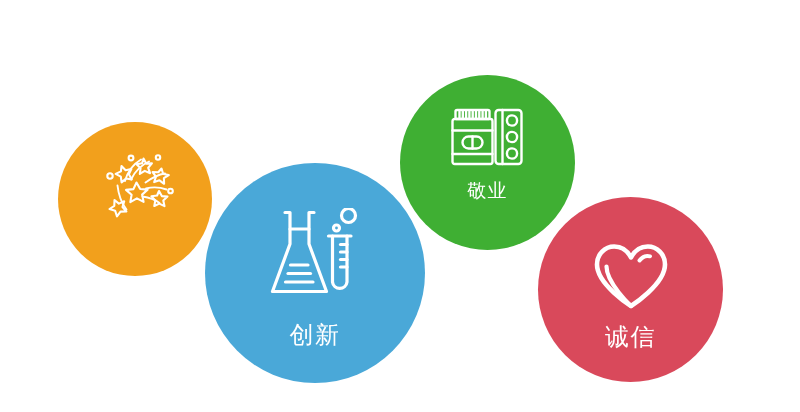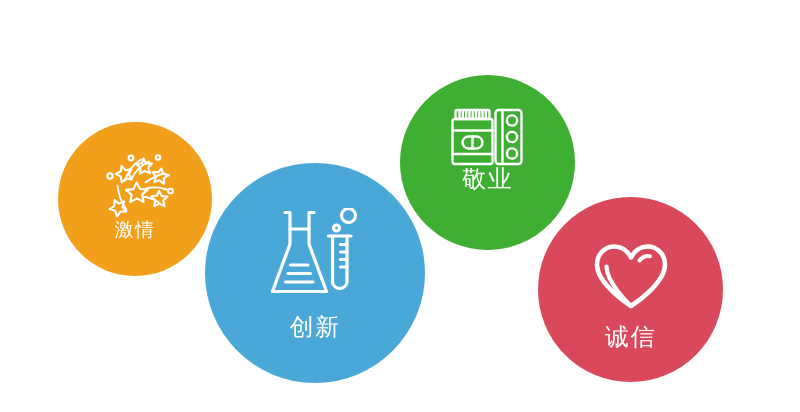--- a/index.html
+++ b/index.html
@@ -54,30 +54,30 @@
   #circle-passion .circle-icon { top: 27px; }
   #circle-passion .circle-label { top: 95px; font-size: 19px; }
 
   
   #circle-innovation {
     left: 205px; top: 163px;
     width: 220px; height: 220px;
     z-index: 2;
   }
   #circle-innovation .circle-icon { top: 45px; }
-  #circle-innovation .circle-label { top: 148px; font-size: 24px; }
+  #circle-innovation .circle-label { top: 156px; font-size: 24px; }
 
   
   #circle-dedication {
     left: 400px; top: 75px;
     width: 175px; height: 175px;
     z-index: 3;
   }
   #circle-dedication .circle-icon { top: 31px; }
-  #circle-dedication .circle-label { top: 88px; font-size: 24px; }
+  #circle-dedication .circle-label { top: 103px; font-size: 19px; }
 
   
   #circle-integrity {
     left: 538px; top: 197px;
     width: 185px; height: 185px;
     z-index: 4;
   }
   #circle-integrity .circle-icon { top: 46px; }
   #circle-integrity .circle-label { top: 124px; font-size: 24px; }
 </style>
@@ -110,21 +110,20 @@
 
         <path d="M21.5 36.5 C22.5 46.0 25.5 54.0 30.5 60.5" stroke-width="1.9"></path>
         <path d="M29.0 32.0 C31.5 22.5 37.5 15.0 45.0 10.5" stroke-width="1.9"></path>
         <path d="M35.0 30.5 C39.0 22.0 45.5 16.0 53.0 12.5" stroke-width="1.9"></path>
         <path d="M49.5 33.5 C57.0 28.0 62.5 25.5 69.0 24.5" stroke-width="1.9"></path>
         <path d="M50.0 39.5 C58.0 37.5 63.5 38.0 70.5 40.5" stroke-width="1.9"></path>
         <path d="M46.5 47.5 C54.0 48.5 59.0 50.5 63.5 54.0" stroke-width="1.9"></path>
       </svg>
     </span>
 
-    <span class="circle-label" style="color: rgb(255, 255, 255);">激情</span>
   </div>
 
   <div class="value-circle" id="circle-innovation" style="background-color: rgb(74, 168, 216);">
 
     <span class="circle-icon">
       <svg width="94" height="92" viewBox="0 0 94 92" fill="none" stroke="#ffffff" stroke-width="3.2" stroke-linecap="round" stroke-linejoin="round">
 
         <path d="M17.0 4.5 H22.0 V36.0 L4.5 83.5 H58.5 L41.0 36.0 V4.5 H46.0"></path>
 
         <path d="M22.0 21.0 H41.0"></path>

